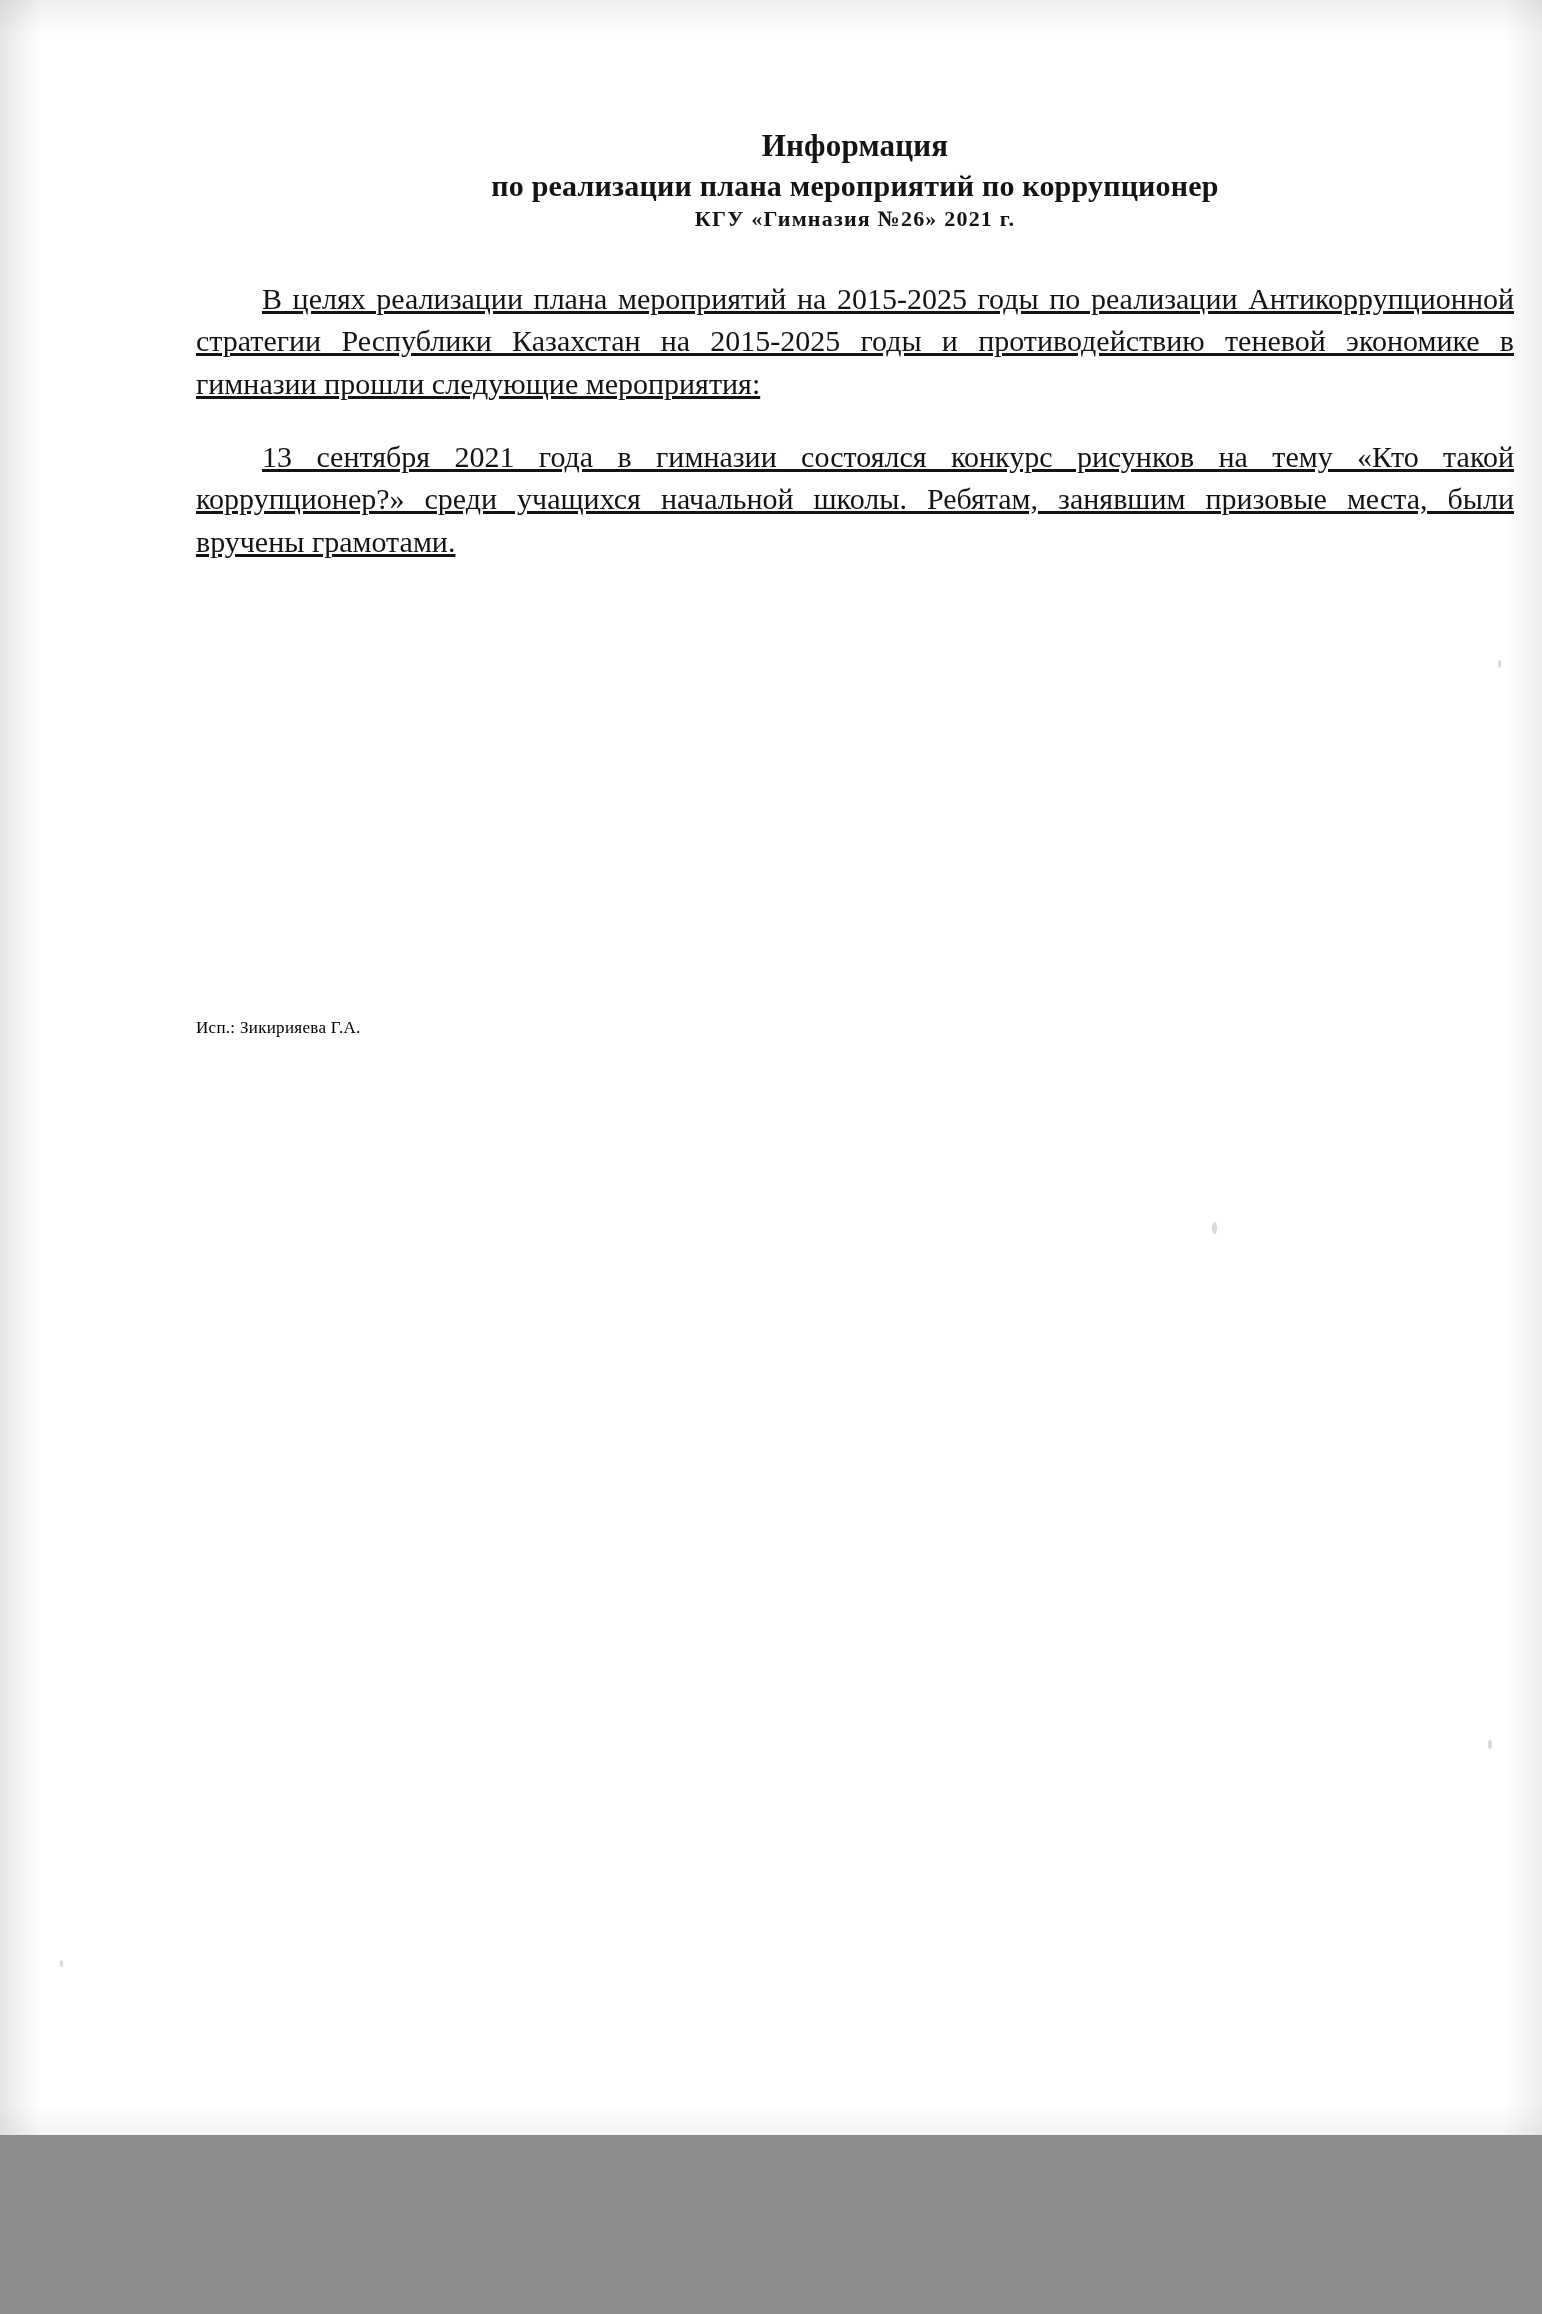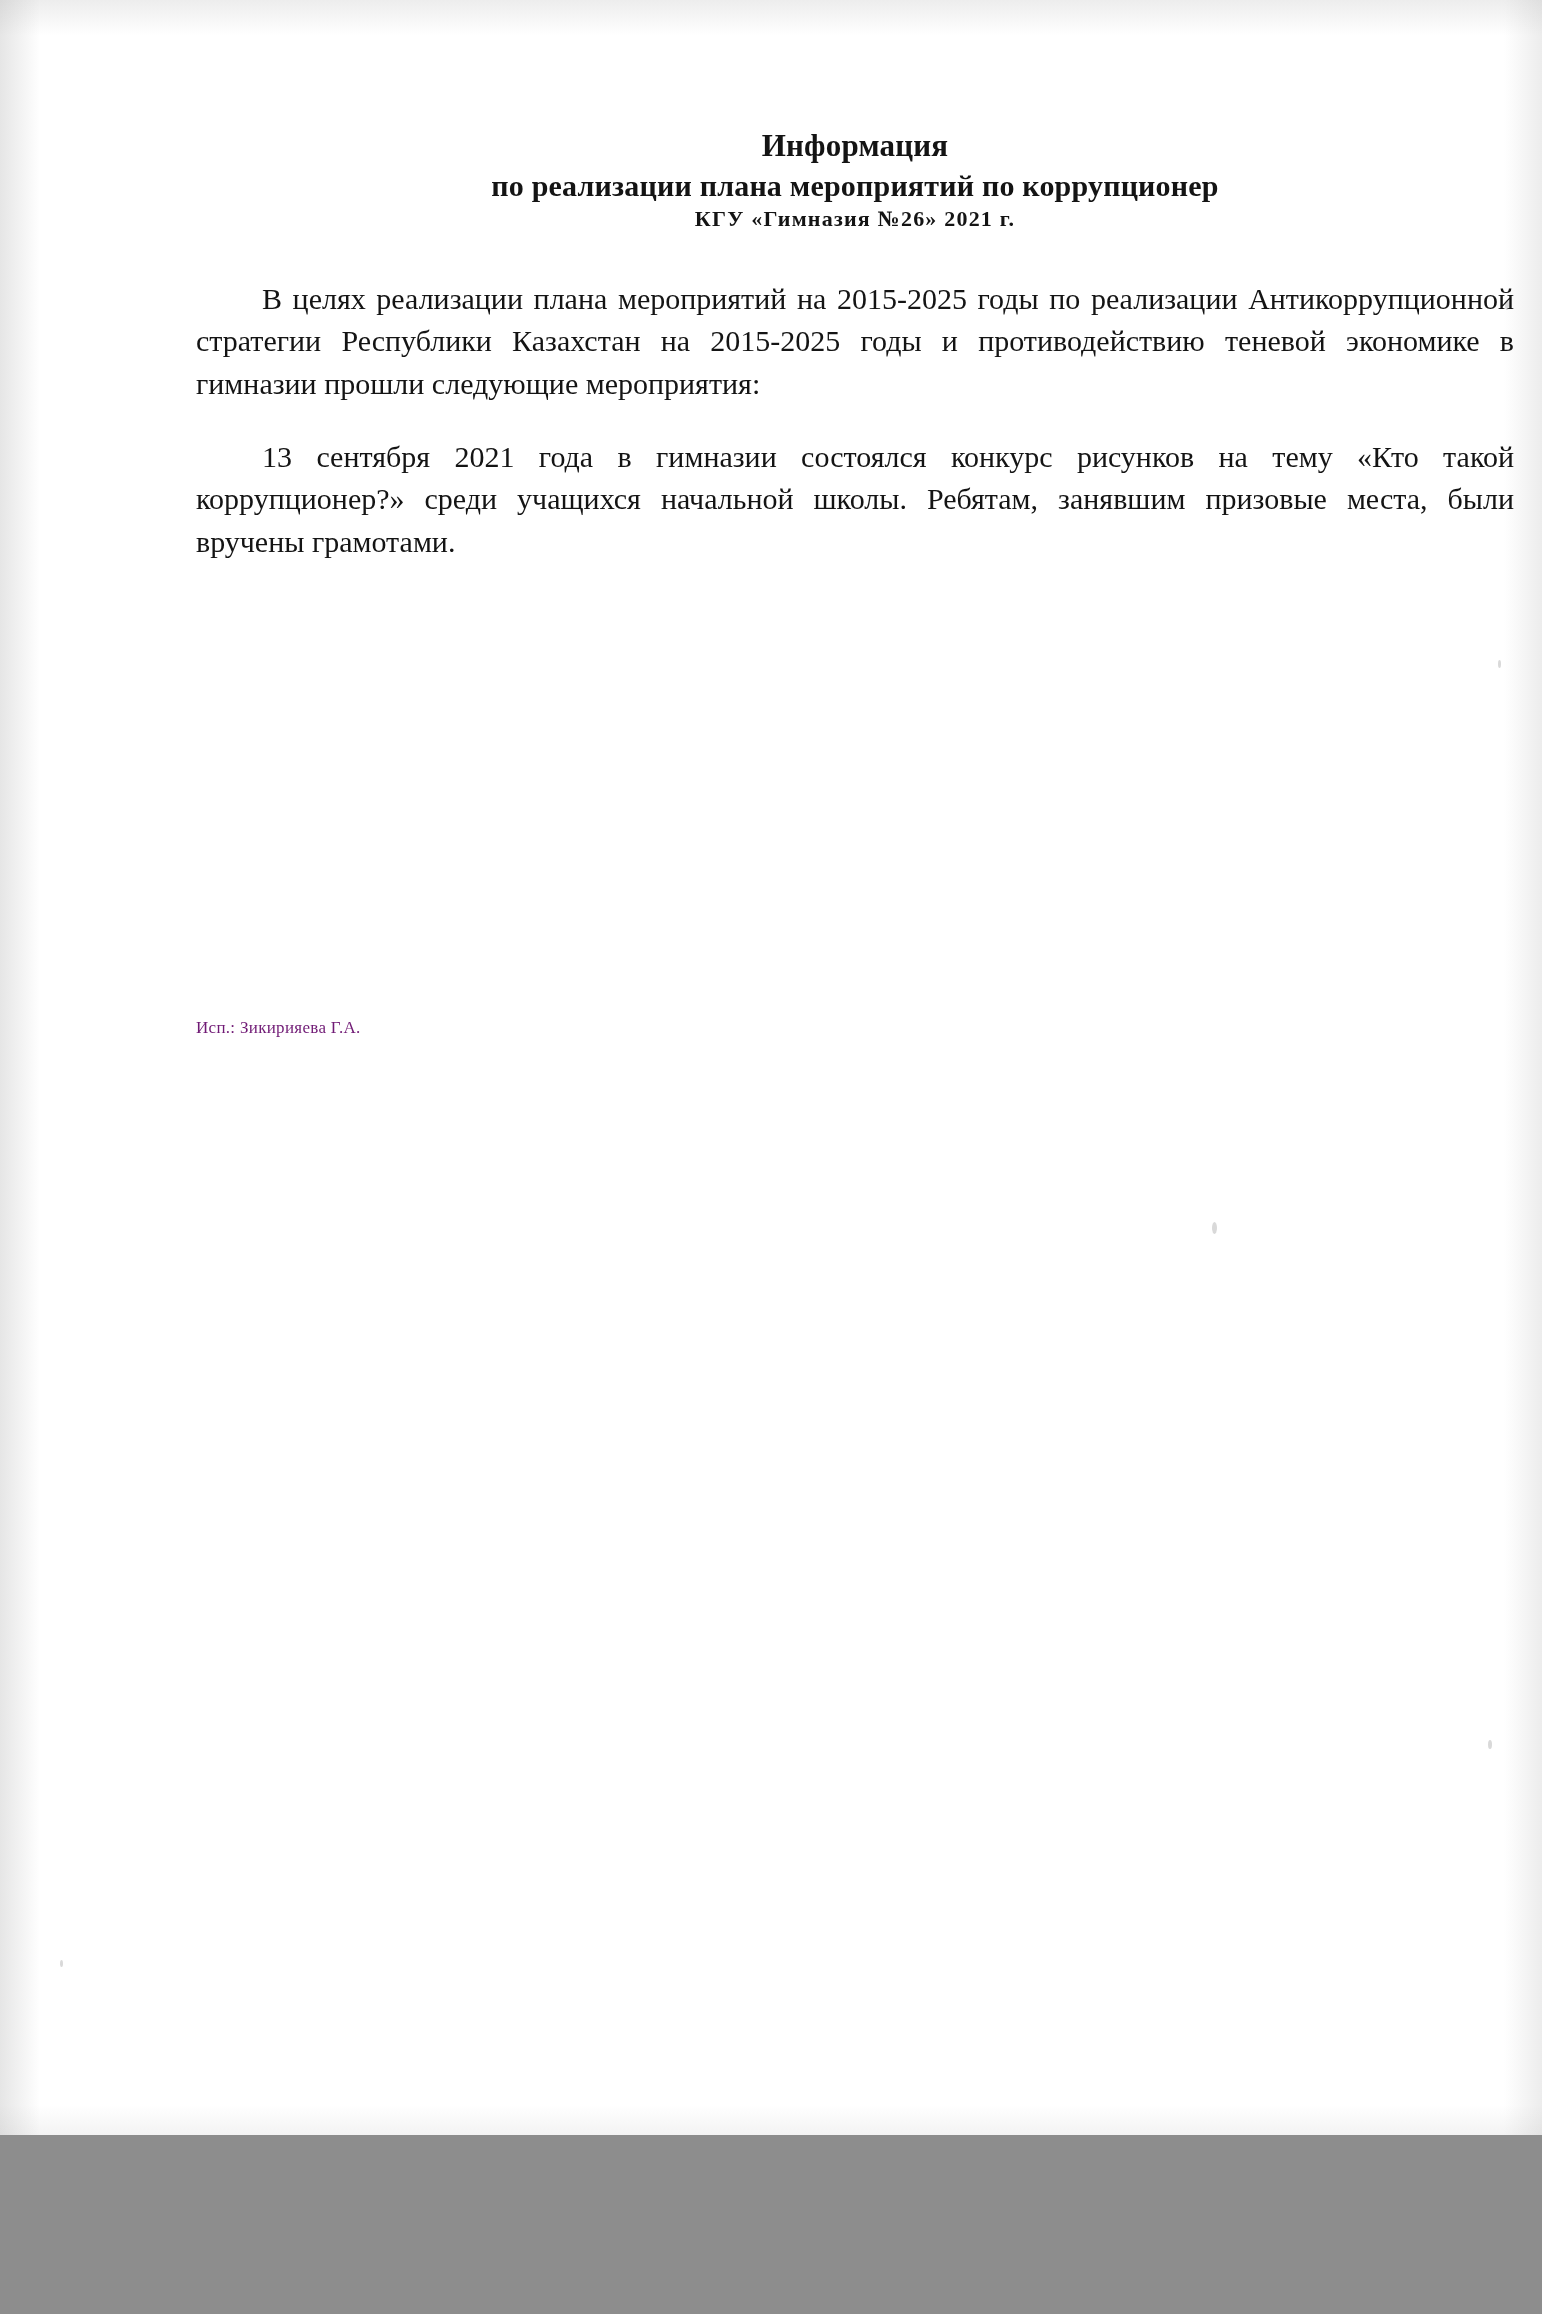--- a/index.html
+++ b/index.html
@@ -52,30 +52,31 @@
   .title-line-2 { font-size: 30px; }
   .title-line-3 { font-size: 22px; letter-spacing: 1.2px; }
 
   .para {
     margin-top: 0;
     font-size: 30px;
     line-height: 1.42;
     text-align: justify;
     text-indent: 66px;
     text-justify: inter-word;
+    text-decoration: underline;
   }
   .para.first { margin-top: 44px; }
 
   .signature {
     position: absolute;
     left: 196px;
     top: 1018px;
     font-size: 17px;
     letter-spacing: .3px;
-    color: #701a75;
+    color: #000000;
   }
 </style>
 </head>
 <body>
 
 <div class="page">
 
   <div class="scan-tint"></div>
 
   <span class="scan-speck" style="left:1505px;top:300px;width:4px;height:10px;"></span>

